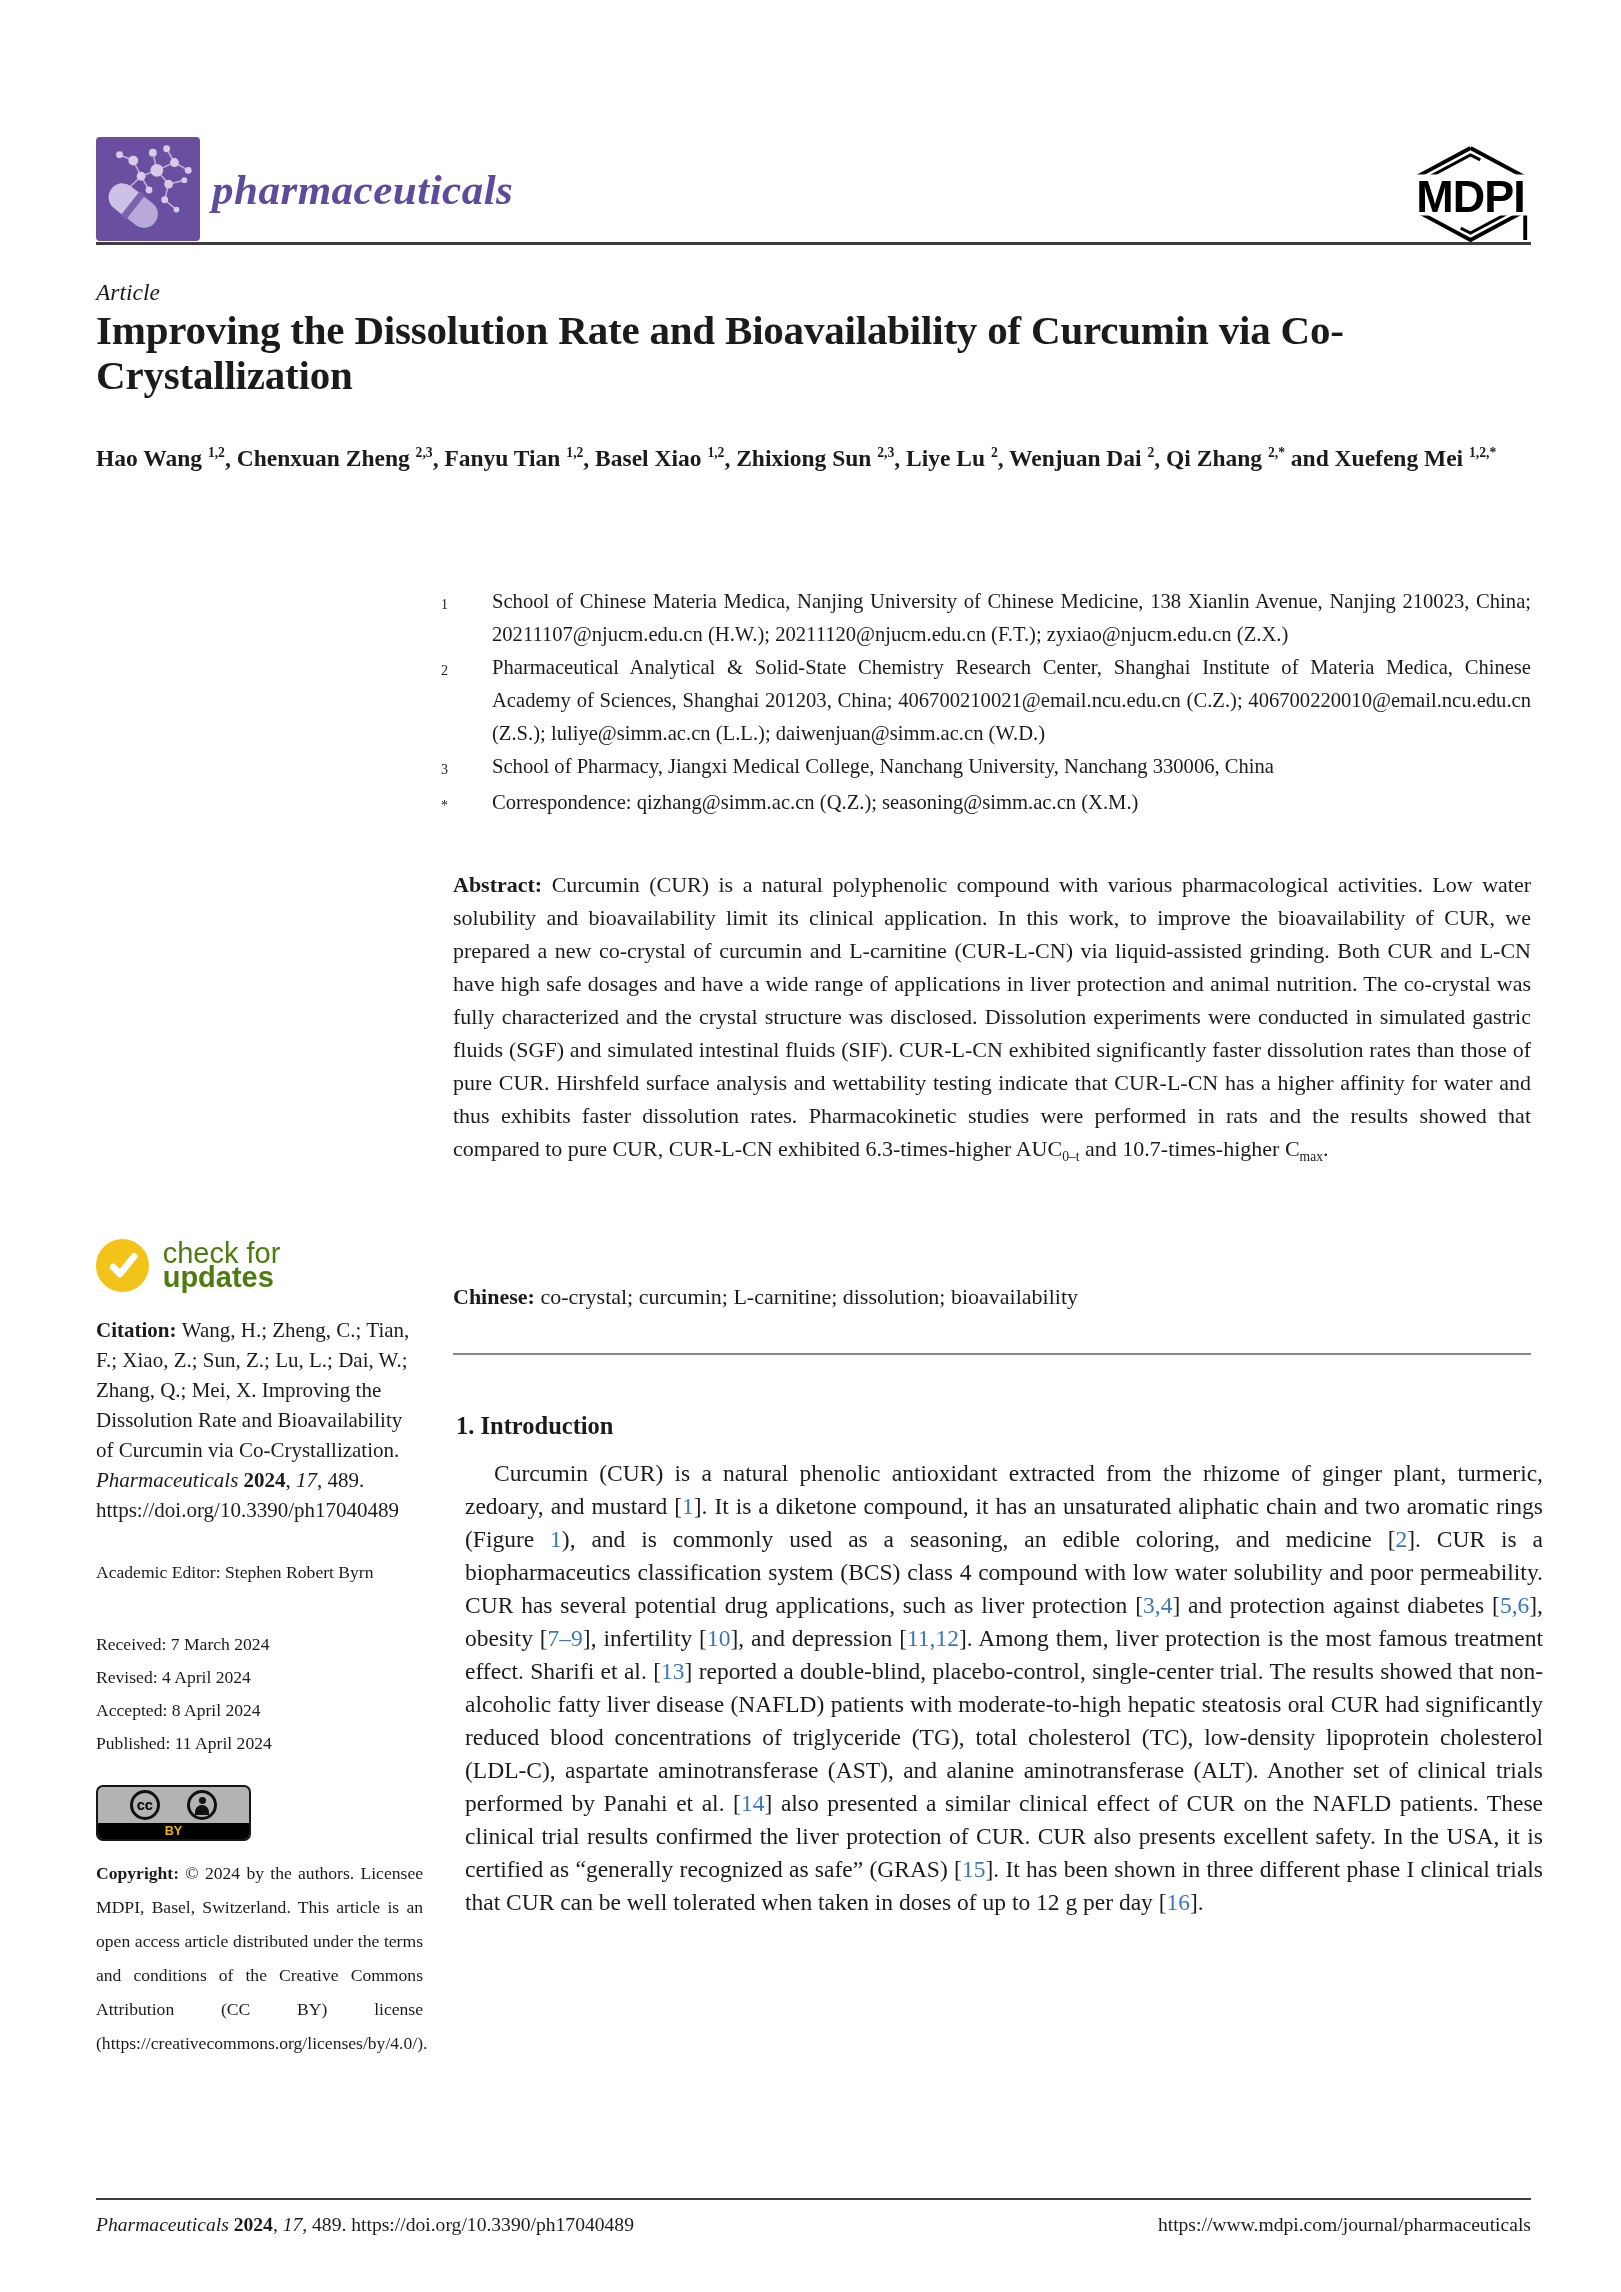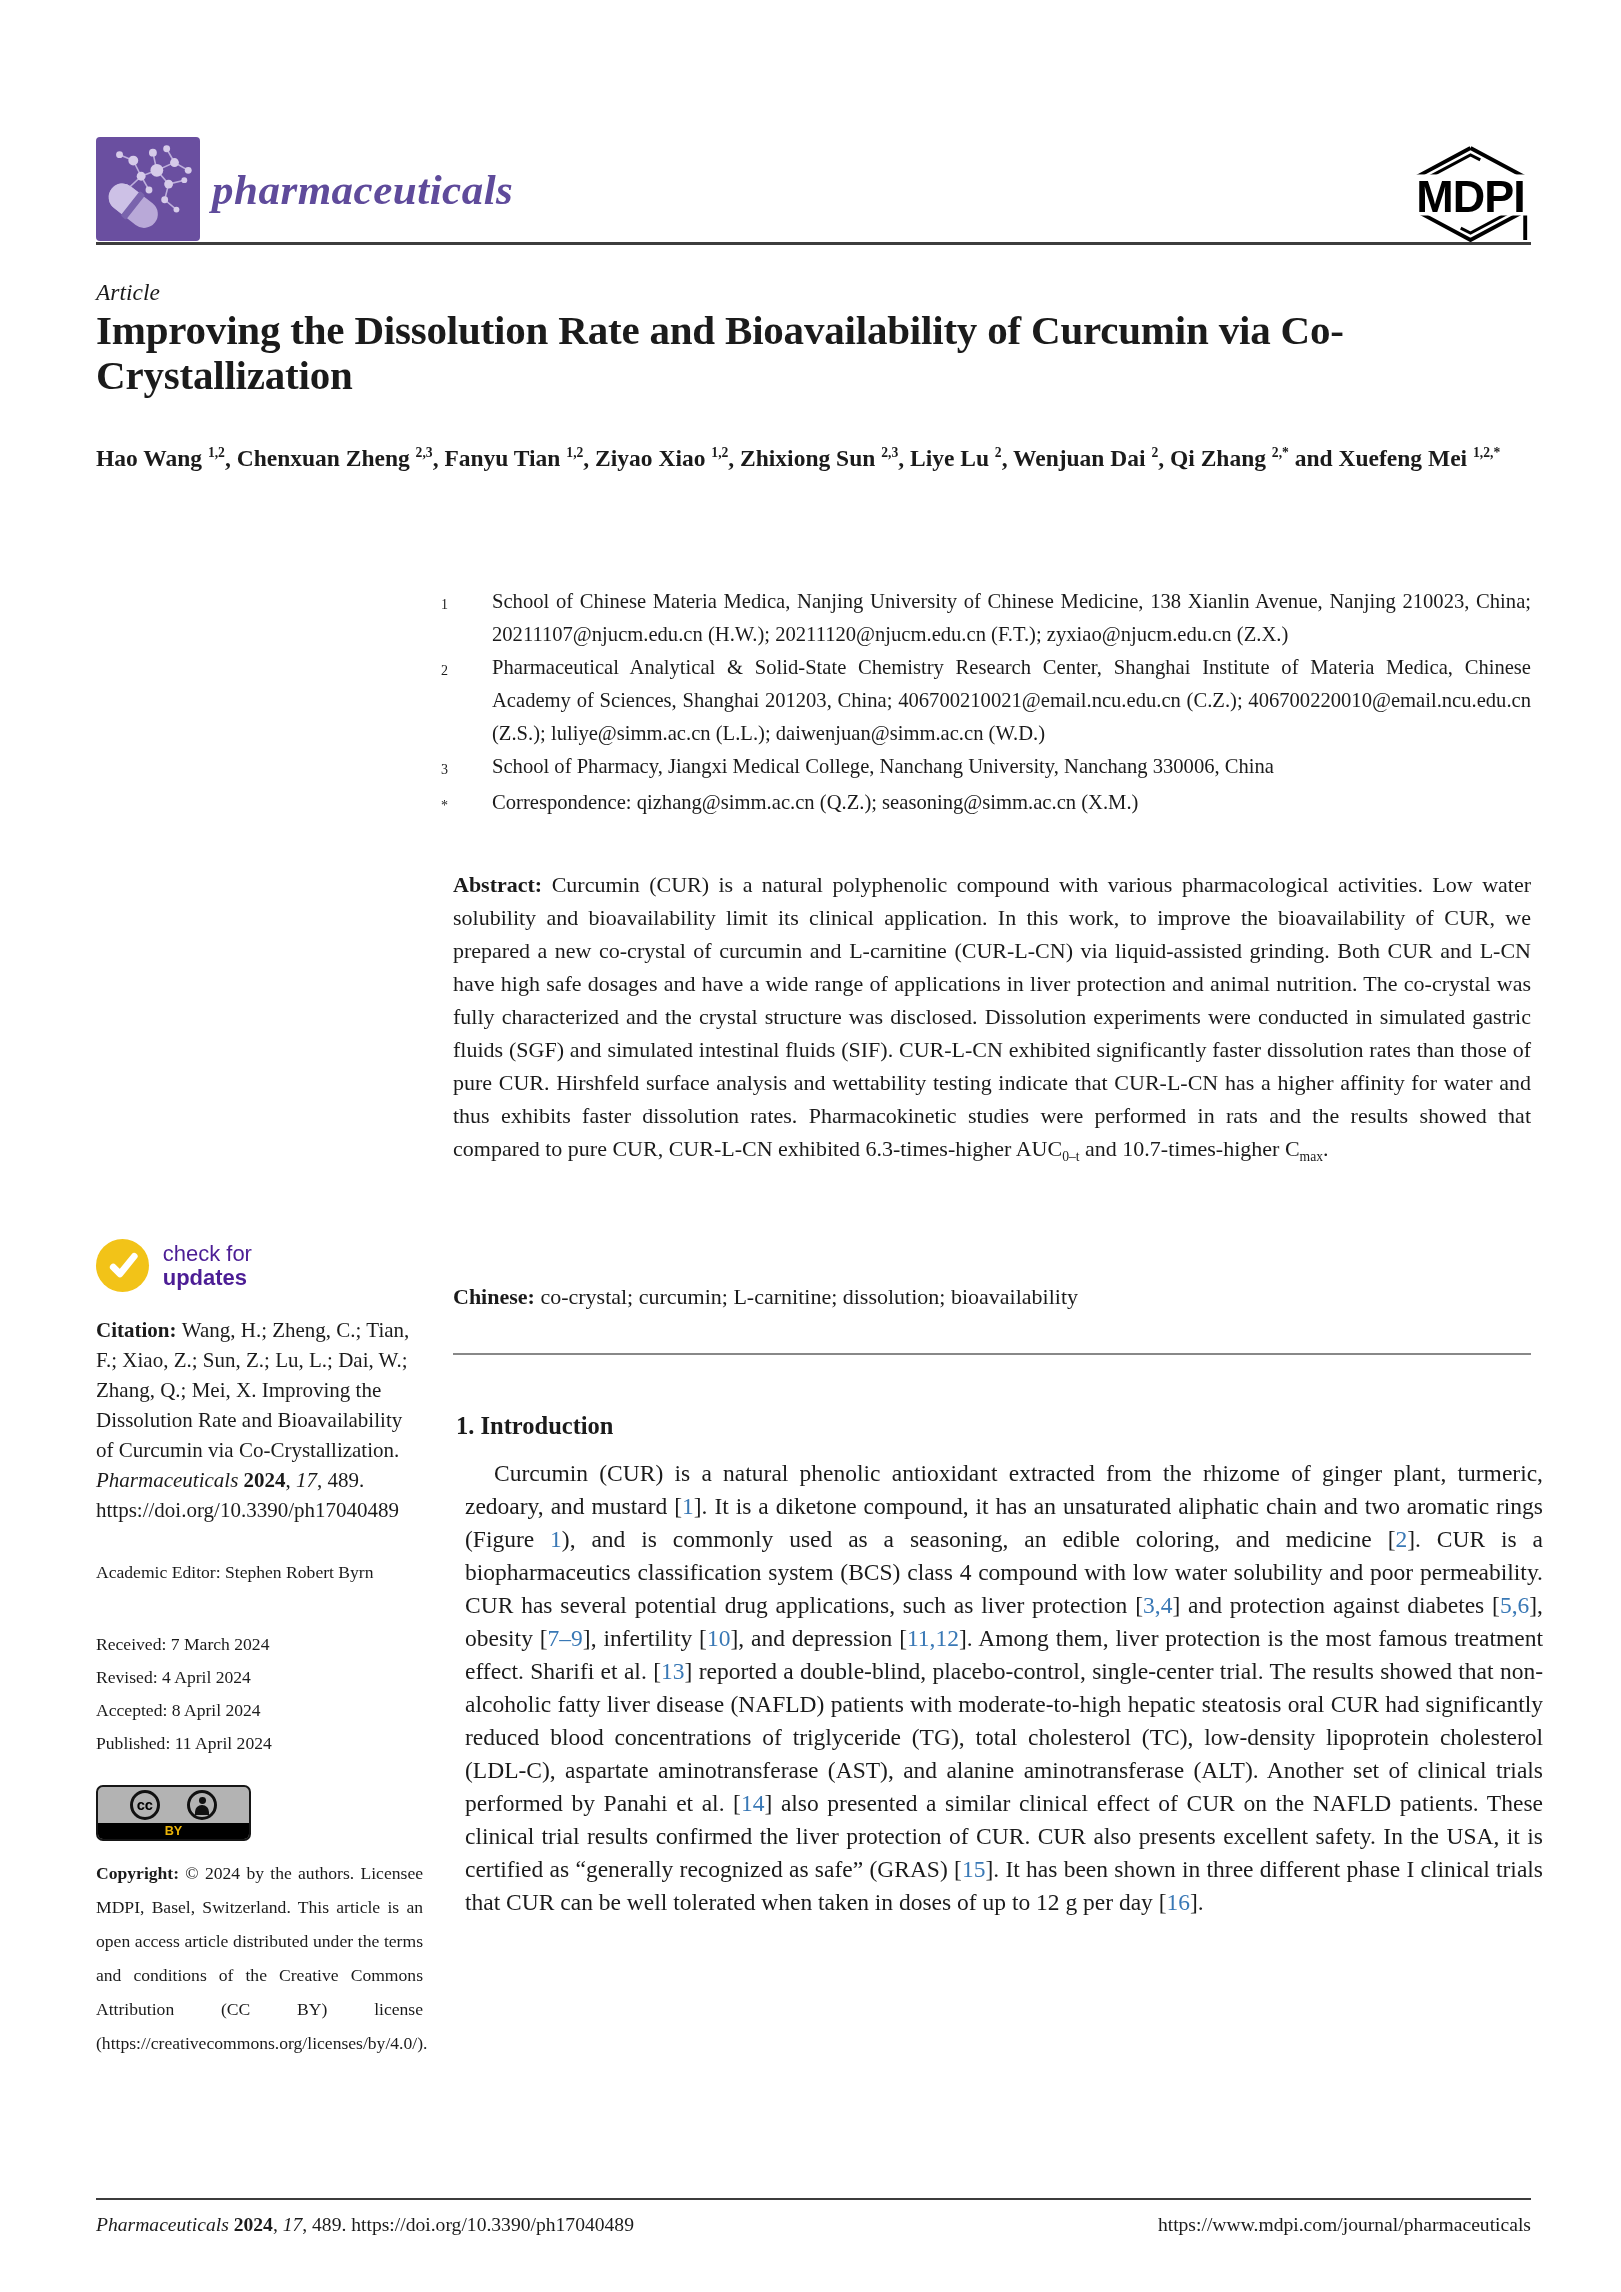--- a/index.html
+++ b/index.html
@@ -47,22 +47,22 @@
   .rt-i { font-style:italic; }
   .rt-link { color:#3978b5; }
   .abstract sub, .intro sub { font-size:62%; }
 
   
   .check-badge { left:96px; top:1239px; display:flex; align-items:center; }
   .check-circle {
     width:53px; height:53px; border-radius:50%; background:#f2c318;
     display:flex; align-items:center; justify-content:center; flex:0 0 53px;
   }
-  .check-text { margin-left:13.7px; font-family:"Liberation Sans", sans-serif; color:#4c1d95;
-    font-size:22px; line-height:23.5px; }
+  .check-text { margin-left:13.7px; font-family:"Liberation Sans", sans-serif; color:#4d7c0f;
+    font-size:29px; line-height:23.5px; }
   .check-text .l2 { font-weight:bold; }
 
   .citation { left:96px; top:1315px; width:327px; font-size:21px; line-height:30px; }
   .academic-editor { left:96px; top:1556px; width:327px; font-size:17.6px; line-height:33px; }
   .dates { left:96px; top:1628px; width:327px; font-size:17.6px; line-height:33px; }
 
   .cc-badge {
     left:96px; top:1785px; width:155px; height:56px; border:2.9px solid #161616;
     border-radius:6.9px; background:#b3b3b3; overflow:hidden;
   }
@@ -142,21 +142,21 @@
       </g>
       <rect x="6" y="32" width="118" height="42" fill="#ffffff"></rect>
       <text x="65" y="70" text-anchor="middle" font-family="Liberation Sans, sans-serif" font-size="46" font-weight="900" letter-spacing="-1" fill="#000">MDPI</text>
     </svg>
   </div>
 
   <div class="abs header-rule"></div>
 
   <div class="abs article-type">Article</div>
   <h1 class="abs paper-title">Improving the Dissolution Rate and Bioavailability of Curcumin via Co-Crystallization</h1>
-  <div class="abs authors"><span>Hao Wang </span><sup>1,2</sup><span>, Chenxuan Zheng </span><sup>2,3</sup><span>, Fanyu Tian </span><sup>1,2</sup><span>, Ziyao Xiao </span><sup>1,2</sup><span>, Zhixiong Sun </span><sup>2,3</sup><span>, Liye Lu </span><sup>2</sup><span>, Wenjuan Dai </span><sup>2</sup><span>, Qi Zhang </span><sup>2,*</sup><span> and Xuefeng Mei </span><sup>1,2,*</sup></div>
+  <div class="abs authors"><span>Hao Wang </span><sup>1,2</sup><span>, Chenxuan Zheng </span><sup>2,3</sup><span>, Fanyu Tian </span><sup>1,2</sup><span>, Basel Xiao </span><sup>1,2</sup><span>, Zhixiong Sun </span><sup>2,3</sup><span>, Liye Lu </span><sup>2</sup><span>, Wenjuan Dai </span><sup>2</sup><span>, Qi Zhang </span><sup>2,*</sup><span> and Xuefeng Mei </span><sup>1,2,*</sup></div>
 
   <div class="abs affiliations">
     <div class="affil-row">
       <div class="affil-marker">1</div>
       <div class="affil-text">School of Chinese Materia Medica, Nanjing University of Chinese Medicine, 138 Xianlin Avenue, Nanjing 210023, China; 20211107@njucm.edu.cn (H.W.); 20211120@njucm.edu.cn (F.T.); zyxiao@njucm.edu.cn (Z.X.)</div>
     </div>
     <div class="affil-row">
       <div class="affil-marker">2</div>
       <div class="affil-text">Pharmaceutical Analytical &amp; Solid-State Chemistry Research Center, Shanghai Institute of Materia Medica, Chinese Academy of Sciences, Shanghai 201203, China; 406700210021@email.ncu.edu.cn (C.Z.); 406700220010@email.ncu.edu.cn (Z.S.); luliye@simm.ac.cn (L.L.); daiwenjuan@simm.ac.cn (W.D.)</div>
     </div>

